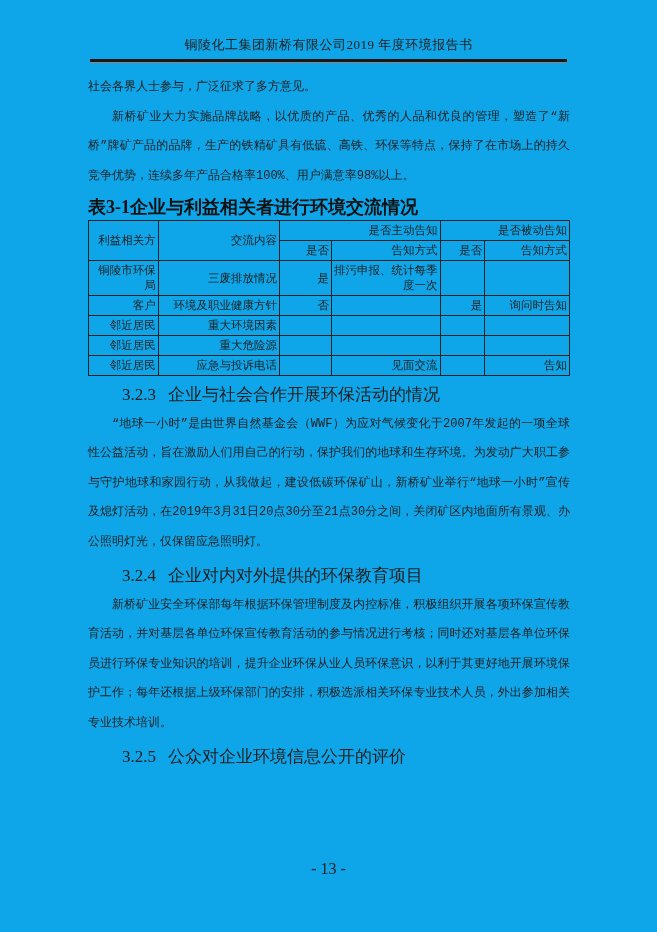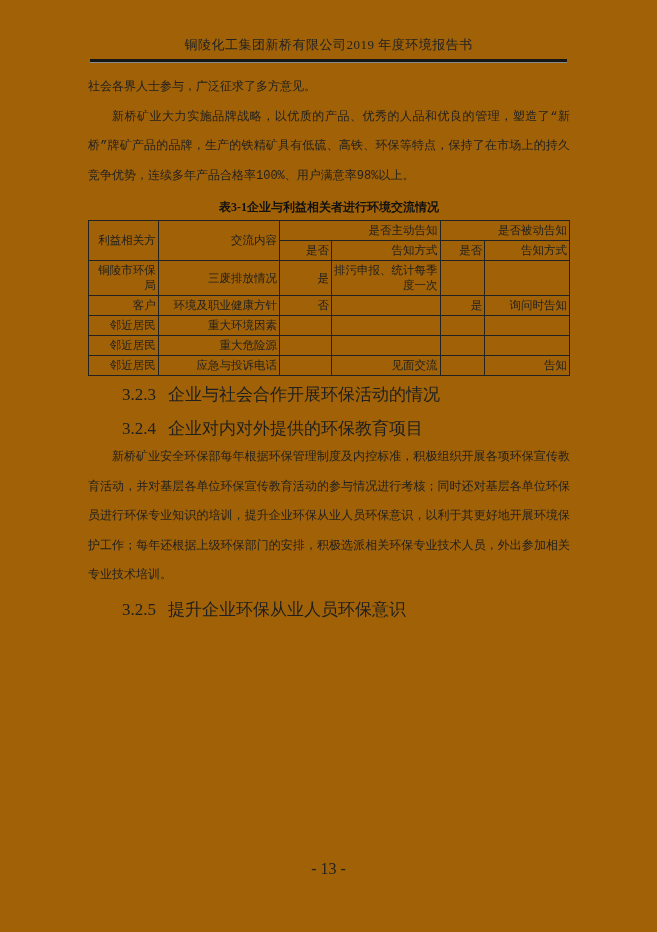--- a/index.html
+++ b/index.html
@@ -2,21 +2,21 @@
 <html><head>
 <meta charset="utf-8">
 <style>
   * { margin: 0; padding: 0; box-sizing: border-box; }
   html, body { background: #ffffff; }
   .page {
     position: relative;
     width: 657px;
     height: 932px;
     margin: 0 auto;
-    background: #a16207;
+    background: #0ea5e9;
     overflow: hidden;
     font-family: "Liberation Serif", "DejaVu Serif", serif;
     color: #1f1f1f;
   }
   .doc-header {
     position: absolute;
     top: 36px;
     left: 88px;
     right: 88px;
     text-align: center;
@@ -50,22 +50,22 @@
   .section-heading {
     font-size: 17px;
     line-height: 29.5px;
     margin-top: 4px;
     text-indent: 2em;
     white-space: nowrap;
   }
   .section-heading .sec-num { margin-right: 12px; }
   .table-caption {
     margin-top: 7px;
-    text-align: center;
-    font-size: 12px;
+    text-align: left;
+    font-size: 18px;
     font-weight: bold;
     line-height: 18px;
     color: #111;
   }
   table.stakeholder {
     width: 100%;
     margin-top: 4px;
     border-collapse: collapse;
     table-layout: fixed;
     font-size: 11.5px;
@@ -174,28 +174,29 @@
           <td class="blank-cell"></td>
           <td class="blank-cell">告知</td>
         </tr>
       </tbody>
     </table>
 
     <div class="section-heading">
       <span class="sec-num">3.2.3</span><span>企业与社会合作开展环保活动的情况</span>
     </div>
 
+    <p class="para indent">“地球一小时”是由世界自然基金会（WWF）为应对气候变化于2007年发起的一项全球性公益活动，旨在激励人们用自己的行动，保护我们的地球和生存环境。为发动广大职工参与守护地球和家园行动，从我做起，建设低碳环保矿山，新桥矿业举行“地球一小时”宣传及熄灯活动，在2019年3月31日20点30分至21点30分之间，关闭矿区内地面所有景观、办公照明灯光，仅保留应急照明灯。</p>
 
     <div class="section-heading">
       <span class="sec-num">3.2.4</span><span>企业对内对外提供的环保教育项目</span>
     </div>
 
     <p class="para indent">新桥矿业安全环保部每年根据环保管理制度及内控标准，积极组织开展各项环保宣传教育活动，并对基层各单位环保宣传教育活动的参与情况进行考核；同时还对基层各单位环保员进行环保专业知识的培训，提升企业环保从业人员环保意识，以利于其更好地开展环境保护工作；每年还根据上级环保部门的安排，积极选派相关环保专业技术人员，外出参加相关专业技术培训。</p>
 
     <div class="section-heading">
-      <span class="sec-num">3.2.5</span><span>提升企业环保从业人员环保意识</span>
+      <span class="sec-num">3.2.5</span><span>公众对企业环境信息公开的评价</span>
     </div>
 
   </div>
 
   <div class="doc-footer">- 13 -</div>
 
 </div>
 
 </body></html>

